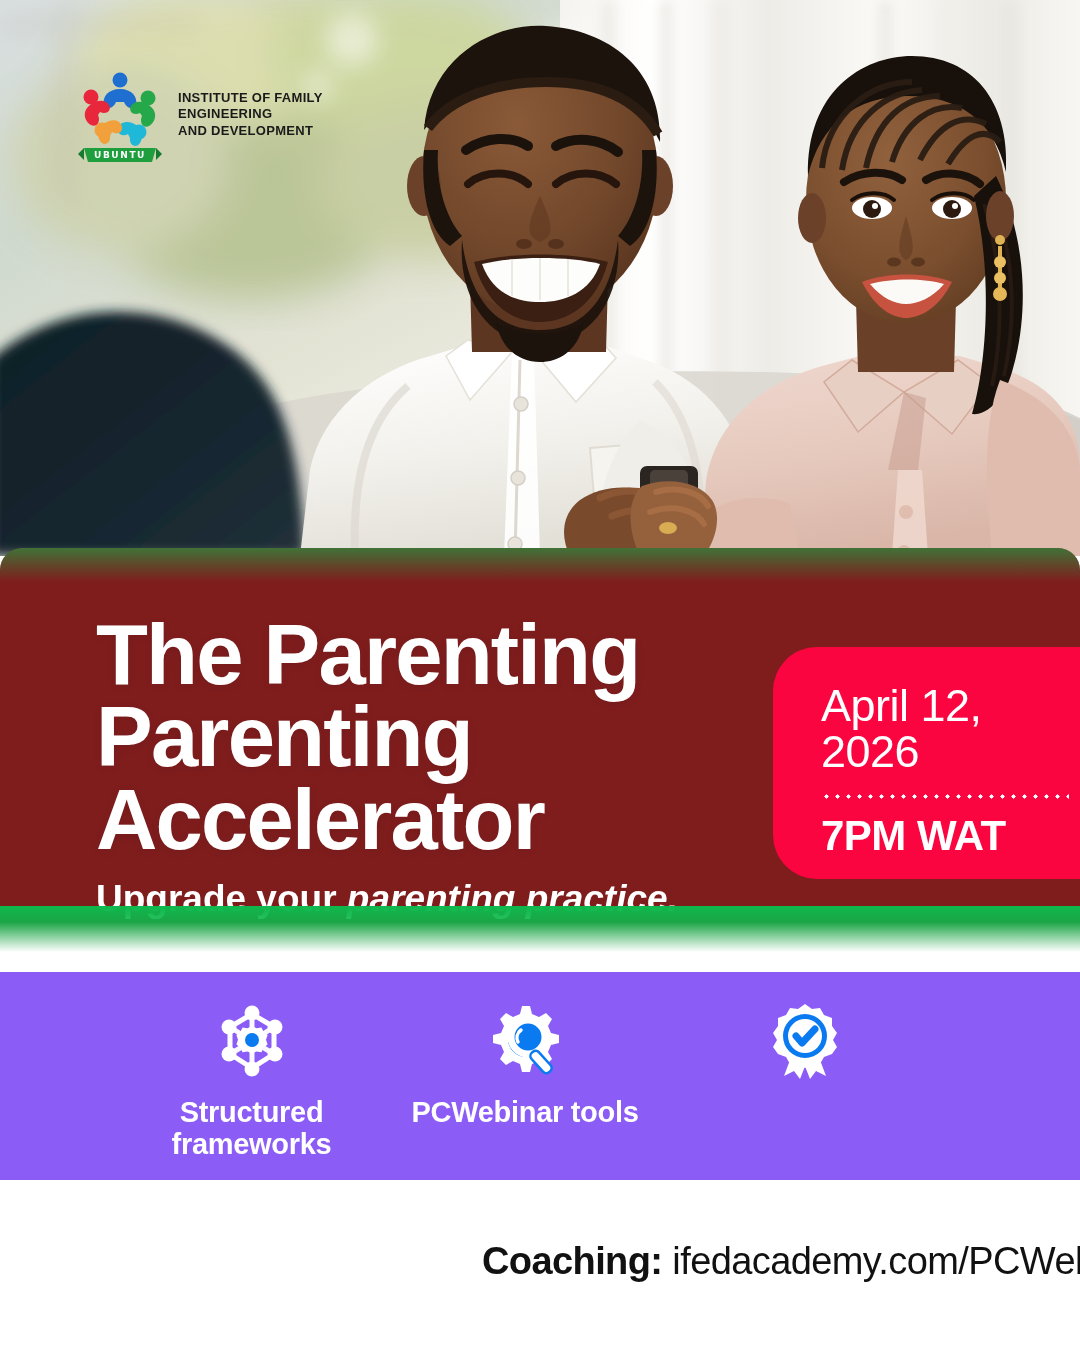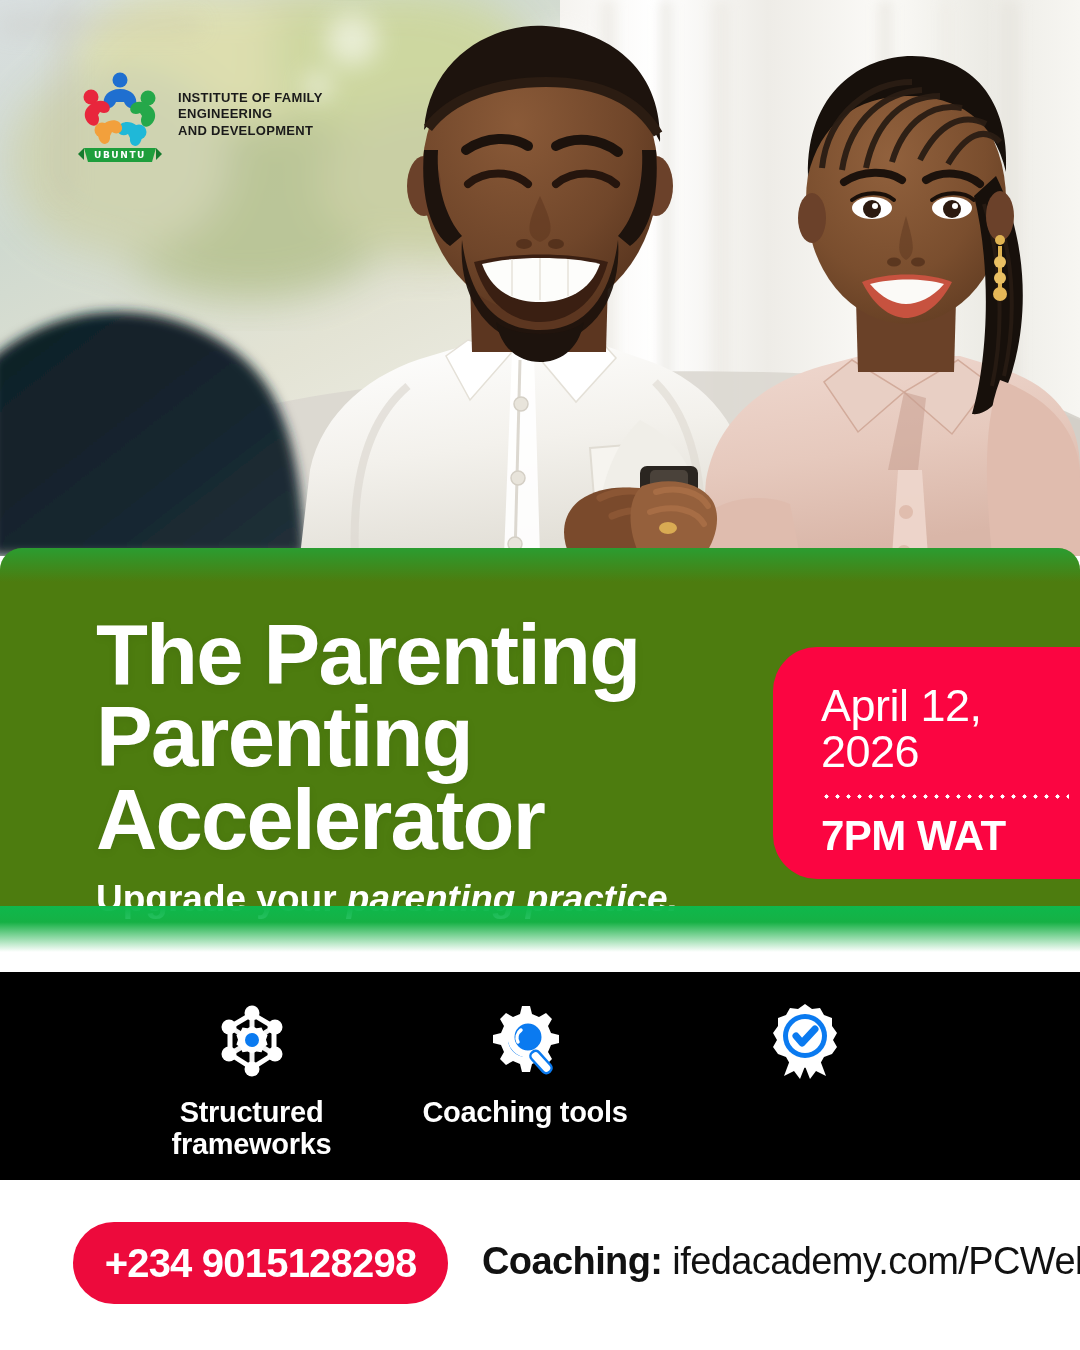--- a/index.html
+++ b/index.html
@@ -21,21 +21,21 @@
   .logo-mark svg { width:88px; height:100px; display:block; }
   .logo-text { padding-top:22px; }
   .logo-text div {
     font-size:13px; font-weight:bold; letter-spacing:.3px;
     color:#1a1a1a; line-height:1.26; white-space:nowrap;
   }
 
   
   .green-band {
     position:absolute; left:0; top:548px; width:1080px; height:404px;
-    background:#4d7c0f;
+    background:#7f1d1d;
     border-radius:22px 22px 0 0;
     overflow:visible;
   }
   .green-fade {
     position:absolute; left:0; bottom:0; width:1080px; height:46px;
     background:linear-gradient(to bottom, rgba(14,184,76,1) 0%, rgba(14,184,76,.88) 35%, rgba(255,255,255,1) 100%);
     pointer-events:none;
   }
   .green-fade-top {
     position:absolute; left:0; top:0; width:1080px; height:34px;
@@ -75,21 +75,21 @@
     background-size:11px 7px; background-repeat:repeat-x;
   }
   .time-text {
     font-size:42px; font-weight:bold; color:#ffffff;
     letter-spacing:-0.5px;
   }
 
   
   .blue-band {
     position:absolute; left:0; top:972px; width:1080px; height:208px;
-    background:#000000;
+    background:#8b5cf6;
   }
   .features { position:absolute; left:0; top:0; width:1080px; height:208px; }
   .feature { position:absolute; text-align:center; }
   .feature .ficon { height:78px; display:flex; align-items:center; justify-content:center; }
   .feature .ficon svg { display:block; }
   .feature .flabel {
     margin-top:16px; font-size:29px; font-weight:bold; color:#ffffff;
     line-height:1.12; letter-spacing:-0.3px;
   }
   .f1 { left:134px; top:30px; width:235px; }
@@ -468,21 +468,21 @@
                      L27 15 L34 12 Z"></path>
             <circle cx="40" cy="37" r="18" fill="#0a7af0"></circle>
 
             <circle cx="42" cy="35" r="17" fill="none" stroke="#ffffff" stroke-width="7"></circle>
             <path d="M35 28 C 31 31, 30 36, 32 40" stroke="#ffffff" stroke-width="3.5" fill="none" stroke-linecap="round"></path>
 
             <rect x="50" y="47" width="10" height="26" rx="4.5" transform="rotate(-42 55 60)" fill="#ffffff" stroke="#0a7af0" stroke-width="2.5"></rect>
           </svg>
         </div>
         <div class="flabel">
-          <div>Coaching tools</div>
+          <div>PCWebinar tools</div>
         </div>
       </div>
 
       <div class="feature f3">
         <div class="ficon">
           <svg width="78" height="78" viewBox="0 0 78 78" fill="#ffffff">
 
             <path d="M27 50 L18 74 L28 69 L34 77 L43 54 Z"></path>
             <path d="M51 50 L60 74 L50 69 L44 77 L35 54 Z"></path>
 
@@ -493,21 +493,18 @@
             <circle cx="39" cy="34" r="17" fill="#ffffff"></circle>
             <path d="M30 34 L36 41 L49 27" stroke="#0a7af0" stroke-width="7" fill="none" stroke-linecap="round" stroke-linejoin="round"></path>
           </svg>
         </div>
       </div>
 
     </div>
   </div>
 
   <div class="footer">
-    <div class="phone-pill">
-      <span class="ptext">+234 9015128298</span>
-    </div>
     <div class="register-line">
       <span class="rbold">Coaching:</span><span class="rlink"> ifedacademy.com/PCWebinar</span>
     </div>
   </div>
 
 </div>
 
 </body></html>

